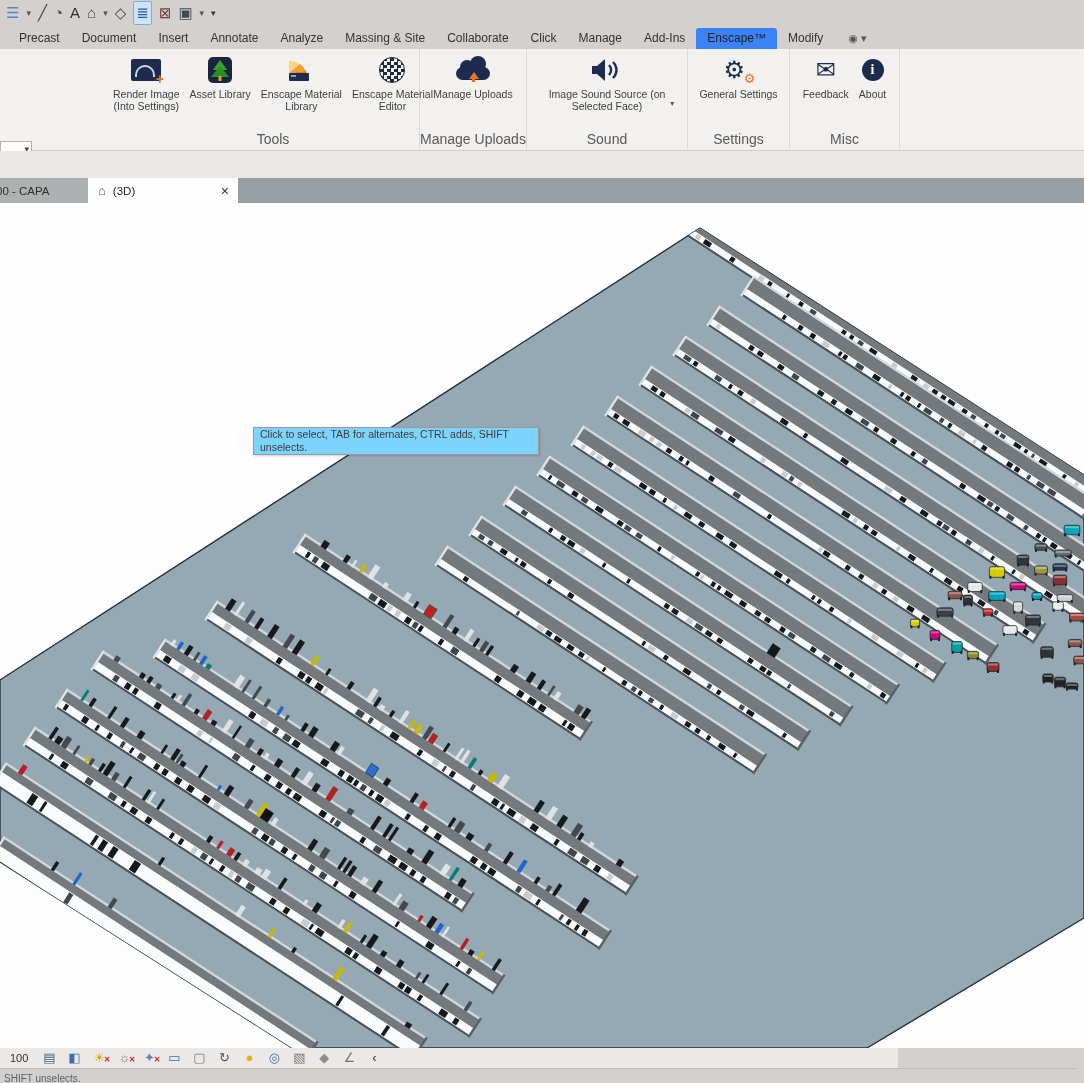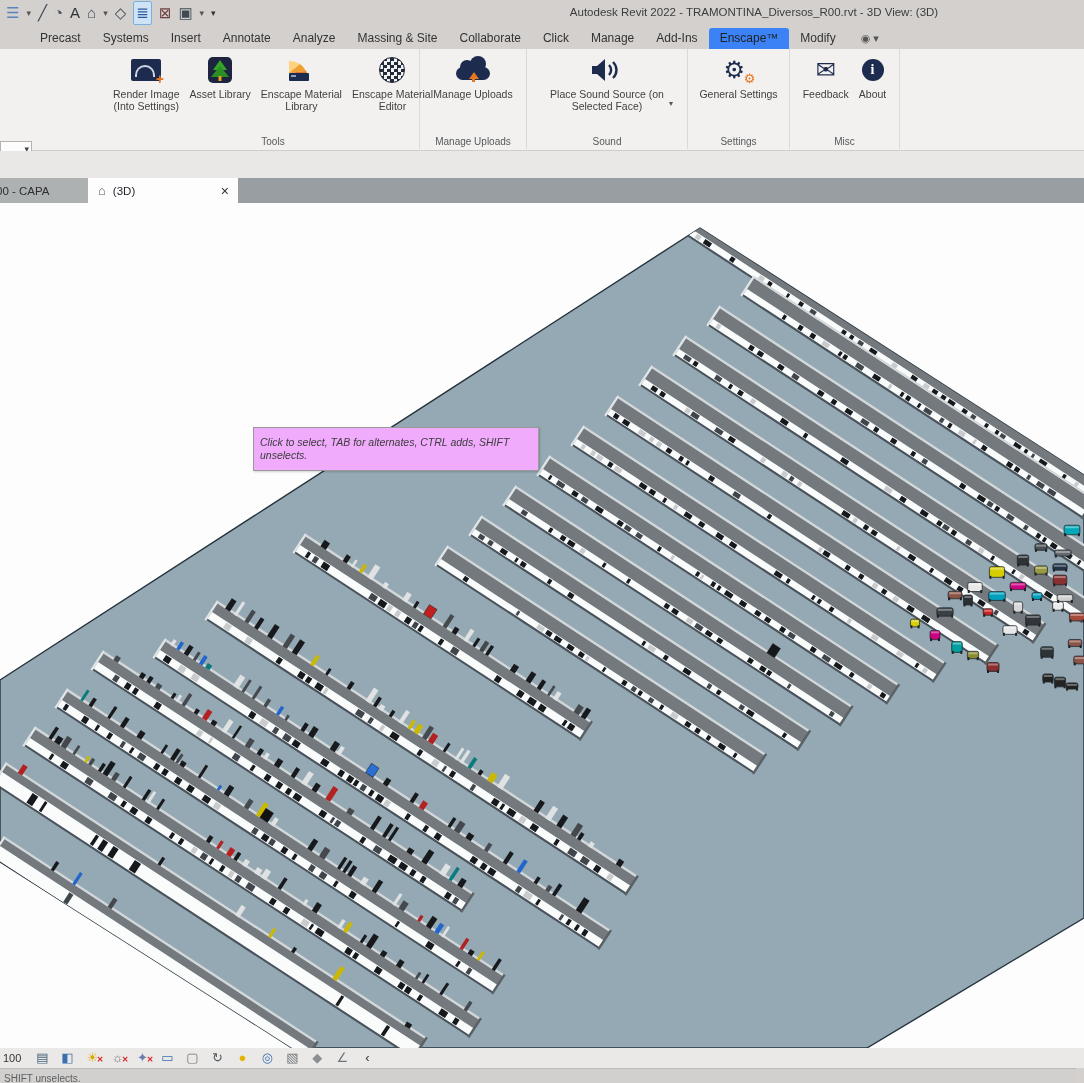--- a/index.html
+++ b/index.html
@@ -8,36 +8,36 @@
   
   .titlebar{position:absolute;left:0;top:0;width:1084px;height:26px;background:#d3d0ce;}
   .qat{position:absolute;left:6px;top:2px;height:22px;display:flex;align-items:center;gap:7px;}
   .qat .qi{font-size:15px;line-height:22px;cursor:default;}
   .qat .qi.small{font-size:9px;}
   .qat .qi.active{background:#cfe3f7;border:1px solid #7ab0e0;border-radius:2px;padding:0 2px;}
   .wintitle{position:absolute;left:430px;right:6px;top:0;height:26px;line-height:24px;
             text-align:center;font-size:11.5px;color:#3c3c3c;white-space:nowrap;overflow:hidden;}
   
   .tabrow{position:absolute;left:0;top:26px;width:1084px;height:23px;background:#d3d0ce;
-          display:flex;align-items:flex-end;padding-left:29px;box-sizing:border-box;}
+          display:flex;align-items:flex-end;padding-left:8px;box-sizing:border-box;}
   .rtab{font-size:12px;color:#333;padding:3px 11px 4px 11px;white-space:nowrap;cursor:default;}
   .rtab.active{background:#3b82f6;border-radius:3px 3px 0 0;color:#222;}
   .rtab-toggle{font-size:11px;color:#555;padding:3px 8px 4px 14px;}
   
   .ribbon{position:absolute;left:0;top:49px;width:1084px;height:101px;background:#f2f1ef;
           border-bottom:1px solid #cfccc9;}
   .rpanel{position:absolute;top:0;height:100px;border-right:1px solid #dcd9d5;box-sizing:border-box;}
   .rpanel .btnrow{position:absolute;left:0;right:0;top:4px;height:76px;display:flex;
                   justify-content:center;align-items:flex-start;gap:6px;}
   .rbtn{display:flex;flex-direction:column;align-items:center;cursor:default;padding:1px 2px;position:relative;}
   .rbtn .icon{height:32px;display:flex;align-items:center;justify-content:center;margin-bottom:2px;}
   .rbtn .lbl{font-size:10.5px;line-height:12px;color:#3f3f3f;text-align:center;white-space:nowrap;}
   .rbtn .drop{position:absolute;right:-7px;top:46px;font-size:8px;color:#555;}
   .rpanel .plabel{position:absolute;left:0;right:0;bottom:2px;text-align:center;
-                  font-size:10px;color:#57595b;}
+                  font-size:14px;color:#57595b;}
   .typesel{position:absolute;left:0;top:92px;width:32px;height:18px;background:#fdfdfd;
            border:1px solid #b5b2af;box-sizing:border-box;}
   .typesel span{position:absolute;right:2px;top:2px;font-size:9px;color:#444;}
   
   .ic-render{width:30px;height:22px;background:#1d2b4f;border-radius:2px;position:relative;}
   .ic-render::before{content:"";position:absolute;left:4px;top:6px;width:16px;height:10px;
       border:2px solid #cfd6e4;border-bottom:none;border-radius:10px 10px 0 0;}
   .ic-render .plus{position:absolute;right:-4px;bottom:-4px;width:11px;height:11px;color:#e87722;
       font-size:14px;font-weight:bold;line-height:10px;text-align:center;}
   .ic-asset{width:24px;height:26px;background:#1d2440;border-radius:5px;position:relative;}
@@ -69,26 +69,26 @@
   .substrip{position:absolute;left:0;top:151px;width:1084px;height:27px;background:#eae8e6;}
   .viewtabs{position:absolute;left:0;top:178px;width:1084px;height:25px;background:#989ea1;}
   .vtab{position:absolute;top:0;height:25px;font-size:11.5px;display:flex;align-items:center;cursor:default;}
   .vtab.inactive{left:0;width:86px;background:#aeb1b1;color:#2e2e2e;padding-left:2px;overflow:hidden;}
   .vtab.inactive .lbl{margin-left:-6px;white-space:nowrap;}
   .vtab.active{left:88px;width:150px;background:#fdfdfd;color:#21242b;}
   .vtab .vicon{margin:0 7px 0 10px;color:#5a6068;font-size:13px;}
   .vtab .close{margin-left:auto;margin-right:9px;color:#333;font-size:14px;}
   
   .viewport{position:absolute;left:0;top:203px;width:1084px;height:845px;background:#fdfdfd;overflow:hidden;}
-  .tooltip{position:absolute;left:253px;top:224px;width:272px;background:#f0abfc;
+  .tooltip{position:absolute;left:253px;top:224px;width:272px;background:#7dd3fc;
       border:1px solid #9a9a9a;box-shadow:1px 1px 2px rgba(0,0,0,.18);
-      font-size:10.5px;line-height:13px;color:#3c3c3c;padding:8px 6px;z-index:5;font-style:italic;}
+      font-size:10.5px;line-height:13px;color:#3c3c3c;padding:0 6px;z-index:5;}
   
-  .vcbar{position:absolute;left:0;top:1048px;width:1084px;height:20px;background:#ebe9e7;
-         display:flex;align-items:center;gap:9px;padding-left:3px;box-sizing:border-box;}
+  .vcbar{position:absolute;left:0;top:1048px;width:898px;height:20px;background:#ebe9e7;
+         display:flex;align-items:center;gap:9px;padding-left:10px;box-sizing:border-box;}
   .vcbar .scale{font-size:11px;color:#333;margin-right:4px;}
   .vci{position:relative;font-size:13px;line-height:16px;width:16px;text-align:center;cursor:default;}
   .vci .offx{position:absolute;right:-3px;bottom:-2px;font-size:8px;color:#d22;font-weight:bold;}
   .statusbar{position:absolute;left:0;top:1068px;width:1076px;height:15px;background:#d2d0ce;
              border-top:1px solid #bdbab7;overflow:hidden;}
   .statusbar .stext{position:absolute;left:4px;top:4px;font-size:10px;color:#5c5f61;}
 </style>
 </head>
 <body>
 
@@ -101,26 +101,25 @@
       <span class="qi" style="color: rgb(47, 51, 56);">A</span>
       <span class="qi" style="color: rgb(63, 74, 85);">⌂</span>
       <span class="qi small" style="color: rgb(85, 85, 85);">▾</span>
       <span class="qi" style="color: rgb(63, 74, 85);">◇</span>
       <span class="qi active" style="color: rgb(42, 93, 158);">≣</span>
       <span class="qi" style="color: rgb(110, 64, 64);">⊠</span>
       <span class="qi" style="color: rgb(63, 74, 85);">▣</span>
       <span class="qi small" style="color: rgb(85, 85, 85);">▾</span>
       <span class="qi small" style="color: rgb(51, 51, 51);">▾</span>
     </div>
-  <div class="wintitle">Autodesk Revit 2022 - TRAMONTINA_Diversos_R00.rvt - 3D View: (3D)</div>
 </div>
 
 <div class="tabrow" id="tabrow">
     <div class="rtab">Precast</div>
-    <div class="rtab">Systems</div>
+    <div class="rtab">Document</div>
     <div class="rtab">Insert</div>
     <div class="rtab">Annotate</div>
     <div class="rtab">Analyze</div>
     <div class="rtab">Massing &amp; Site</div>
     <div class="rtab">Collaborate</div>
     <div class="rtab">Click</div>
     <div class="rtab">Manage</div>
     <div class="rtab">Add-Ins</div>
     <div class="rtab active">Enscape™</div>
     <div class="rtab">Modify</div>
@@ -198,21 +197,21 @@
       <div class="btnrow">
         <div class="rbtn">
           <div class="icon">
             <div class="ic-sound"><svg width="34" height="26" viewBox="0 0 34 26">
                 <rect x="2" y="9" width="5" height="8" fill="#1d2b4f"></rect>
                 <polygon points="7,9 15,2 15,24 7,17" fill="#1d2b4f"></polygon>
                 <path d="M19 8 A7 7 0 0 1 19 18" stroke="#1d2b4f" stroke-width="2.4" fill="none"></path>
                 <path d="M23 5 A11 11 0 0 1 23 21" stroke="#1d2b4f" stroke-width="2.4" fill="none"></path>
               </svg></div>
           </div>
-          <div class="lbl">Place Sound Source (on</div>
+          <div class="lbl">Image Sound Source (on</div>
           <div class="lbl">Selected Face)</div>
           <span class="drop">▾</span>
         </div>
       </div>
       <div class="plabel">Sound</div>
     </div>
     <div class="rpanel" style="left: 688px; width: 102px;">
       <div class="btnrow">
         <div class="rbtn">
           <div class="icon">

